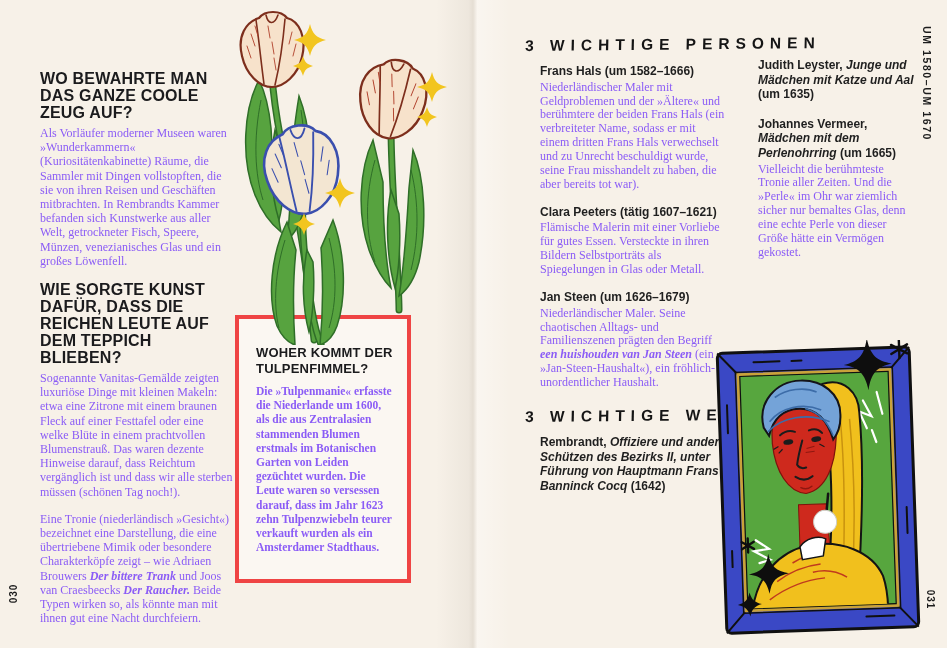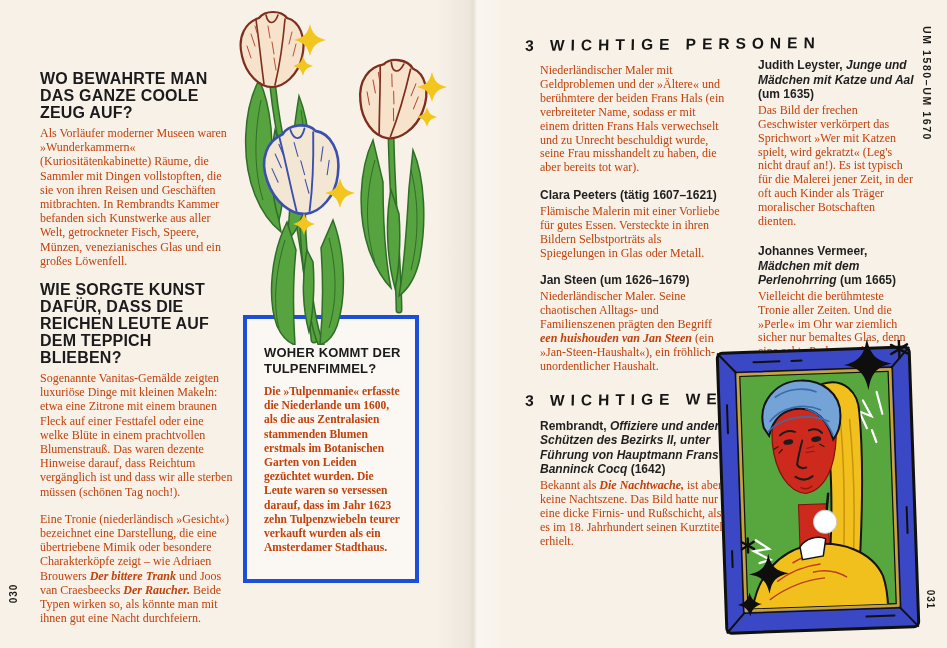--- a/index.html
+++ b/index.html
@@ -18,26 +18,26 @@
     pointer-events:none;
   }
   
   .lcol { position:absolute; left:40px; top:70px; width:194px; }
   .lcol section { margin-bottom:13px; }
   .h {
     font-family:"Liberation Sans", sans-serif;
     font-weight:700; font-size:16px; line-height:17px;
     letter-spacing:0.2px; color:#1b1b1d; margin-bottom:5px;
   }
-  .b { font-size:12px; line-height:14.2px; color:#c2410c; }
+  .b { font-size:12px; line-height:14.2px; color:#8b5cf6; }
   .b i { font-style:italic;font-weight:bold; }
 
   .redbox {
-    position:absolute; left:243px; top:315px; width:176px; height:268px;
-    border:4px solid #1d4ed8; background:rgba(255,255,255,0.45);
+    position:absolute; left:235px; top:315px; width:176px; height:268px;
+    border:4px solid #ef4444; background:rgba(255,255,255,0.45);
     padding:26px 14px 10px 17px; z-index:2;
   }
   .redbox .h { font-size:13px; line-height:15.5px; margin-bottom:8px; }
   .redbox .b { font-size:11.5px; line-height:14.2px;font-weight:bold; }
 
   .tulips { position:absolute; left:215px; top:10px; width:250px; height:335px; z-index:3; }
 
   
   .rcolA { position:absolute; left:525px; top:36px; width:202px; }
   .rcolB { position:absolute; left:740px; top:58px; width:176px; }
@@ -156,45 +156,44 @@
     <path transform="translate(212,107)" d="M0,-10C1.6,-4 4,-1.6 10,0C4,1.6 1.6,4 0,10C-1.6,4 -4,1.6 -10,0C-4,-1.6 -1.6,-4 0,-10Z"></path>
     <path transform="translate(125,183)" d="M0,-15C2.4,-5.5 5.5,-2.4 15,0C5.5,2.4 2.4,5.5 0,15C-2.4,5.5 -5.5,2.4 -15,0C-5.5,-2.4 -2.4,-5.5 0,-15Z"></path>
     <path transform="translate(89,214)" d="M0,-11C1.7,-4.4 4.4,-1.7 11,0C4.4,1.7 1.7,4.4 0,11C-1.7,4.4 -4.4,1.7 -11,0C-4.4,-1.7 -1.7,-4.4 0,-11Z"></path>
   </g>
 </svg>
 
 <div class="rcolA">
   <h2 class="handhead">3 WICHTIGE PERSONEN</h2>
 
   <div class="entry">
+    <p class="sub">Frans Hals (um 1582–1666)</p>
     <p class="b">Niederländischer Maler mit Geldproblemen und der »Ältere« und berühmtere der beiden Frans Hals (ein verbreiteter Name, sodass er mit einem dritten Frans Hals verwechselt und zu Unrecht beschuldigt wurde, seine Frau misshandelt zu haben, die aber bereits tot war).</p>
   </div>
 
   <div class="entry">
     <p class="sub">Clara Peeters (tätig 1607–1621)</p>
     <p class="b">Flämische Malerin mit einer Vorliebe für gutes Essen. Versteckte in ihren Bildern Selbstporträts als Spiegelungen in Glas oder Metall.</p>
   </div>
 
   <div class="entry">
     <p class="sub">Jan Steen (um 1626–1679)</p>
     <p class="b"><span>Niederländischer Maler. Seine chaotischen Alltags- und Familienszenen prägten den Begriff </span><i>een huishouden van Jan Steen</i><span> (ein »Jan-Steen-Haushalt«), ein fröhlich-unordentlicher Haushalt.</span></p>
   </div>
 
   <h2 class="handhead werkehead">3 WICHTIGE WERKE</h2>
 
   <div class="entry">
     <p class="sub"><span>Rembrandt, </span><i>Offiziere und andere Schützen des Bezirks II, unter Führung von Hauptmann Frans Banninck Cocq</i><span> (1642)</span></p>
-    <p class="b"><span>Bekannt als </span><i>Die Nachtwache,</i><span> ist aber keine Nachtszene. Das Bild hatte nur eine dicke Firnis- und Rußschicht, als es im 18. Jahrhundert seinen Kurztitel erhielt.</span></p>
   </div>
 </div>
 
 <div class="rcolB">
   <div class="entry">
     <p class="sub"><span>Judith Leyster, </span><i>Junge und Mädchen mit Katze und Aal</i><span> (um 1635)</span></p>
-    <p class="b">Das Bild der frechen Geschwister verkörpert das Sprichwort »Wer mit Katzen spielt, wird gekratzt« (Leg's nicht drauf an!). Es ist typisch für die Malerei jener Zeit, in der oft auch Kinder als Träger moralischer Botschaften dienten.</p>
   </div>
 
   <div class="entry">
     <p class="sub"><span>Johannes Vermeer, </span><i>Mädchen mit dem Perlenohrring</i><span> (um 1665)</span></p>
     <p class="b">Vielleicht die berühmteste Tronie aller Zeiten. Und die »Perle« im Ohr war ziemlich sicher nur bemaltes Glas, denn eine echte Perle von dieser Größe hätte ein Vermögen gekostet.</p>
   </div>
 </div>
 
 <svg class="pearlgirl" viewBox="0 0 212 302" aria-hidden="true">
   <g transform="rotate(-2 106 150)">

